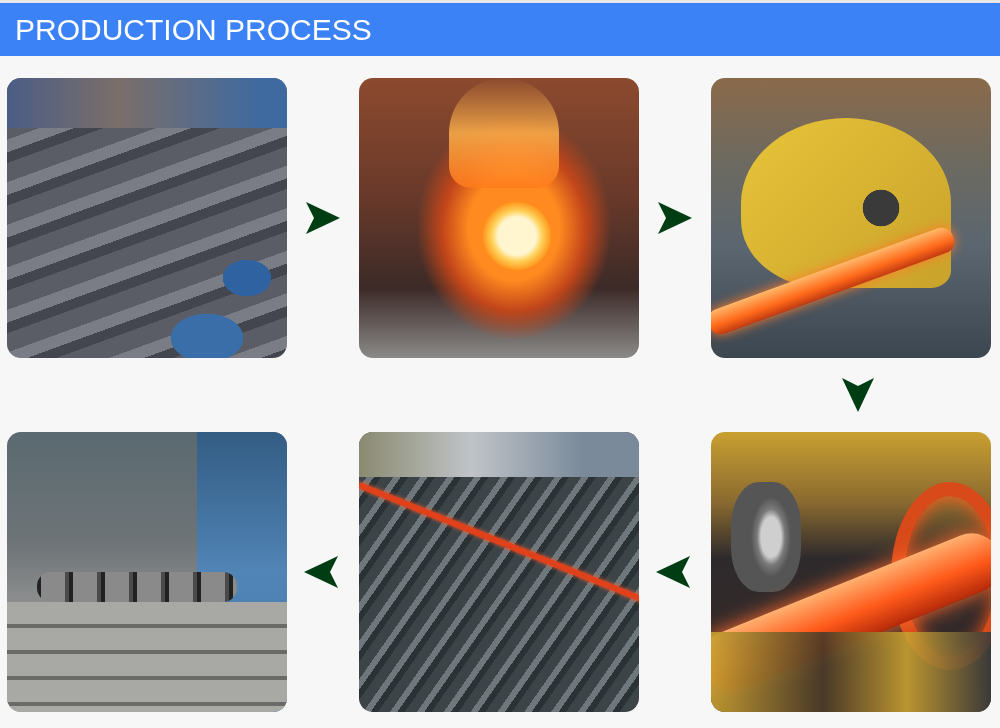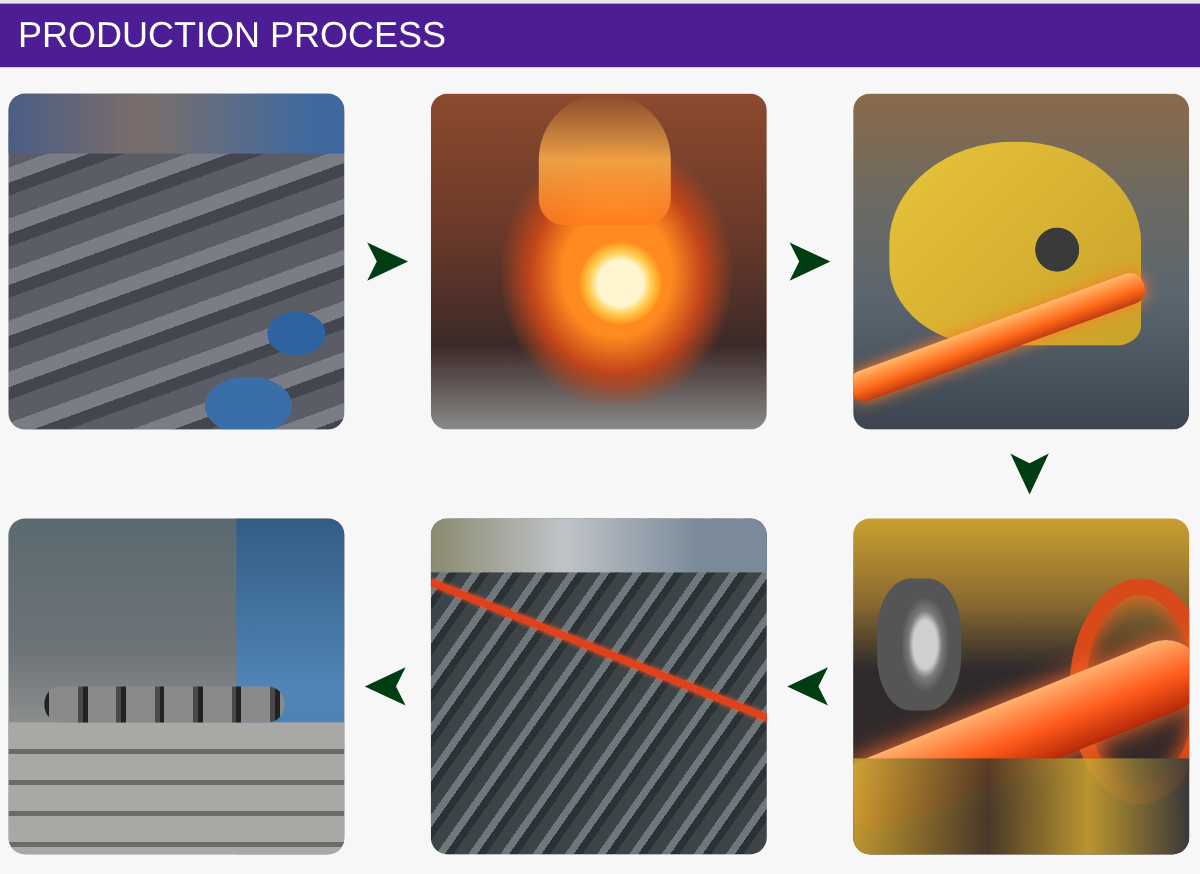--- a/index.html
+++ b/index.html
@@ -4,21 +4,21 @@
 <style>
   html, body { margin: 0; padding: 0; }
   body {
     width: 1000px; height: 728px; overflow: hidden;
     background: #f7f7f7;
     font-family: "Liberation Sans", sans-serif;
     position: relative;
   }
   .header {
     position: absolute; left: 0; top: 3px; width: 1000px; height: 53px;
-    background: #4c1d95;
+    background: #3b82f6;
   }
   .header .title {
     position: absolute; left: 15px; top: 9px;
     color: #ffffff; font-size: 30px; font-weight: normal; letter-spacing: 0px;
     line-height: 36px;
   }
   .topstrip { position: absolute; left:0; top:0; width:1000px; height:3px; background:#e8e8e8; }
   .tile {
     position: absolute; width: 280px; height: 280px;
     border-radius: 14px; overflow: hidden;

